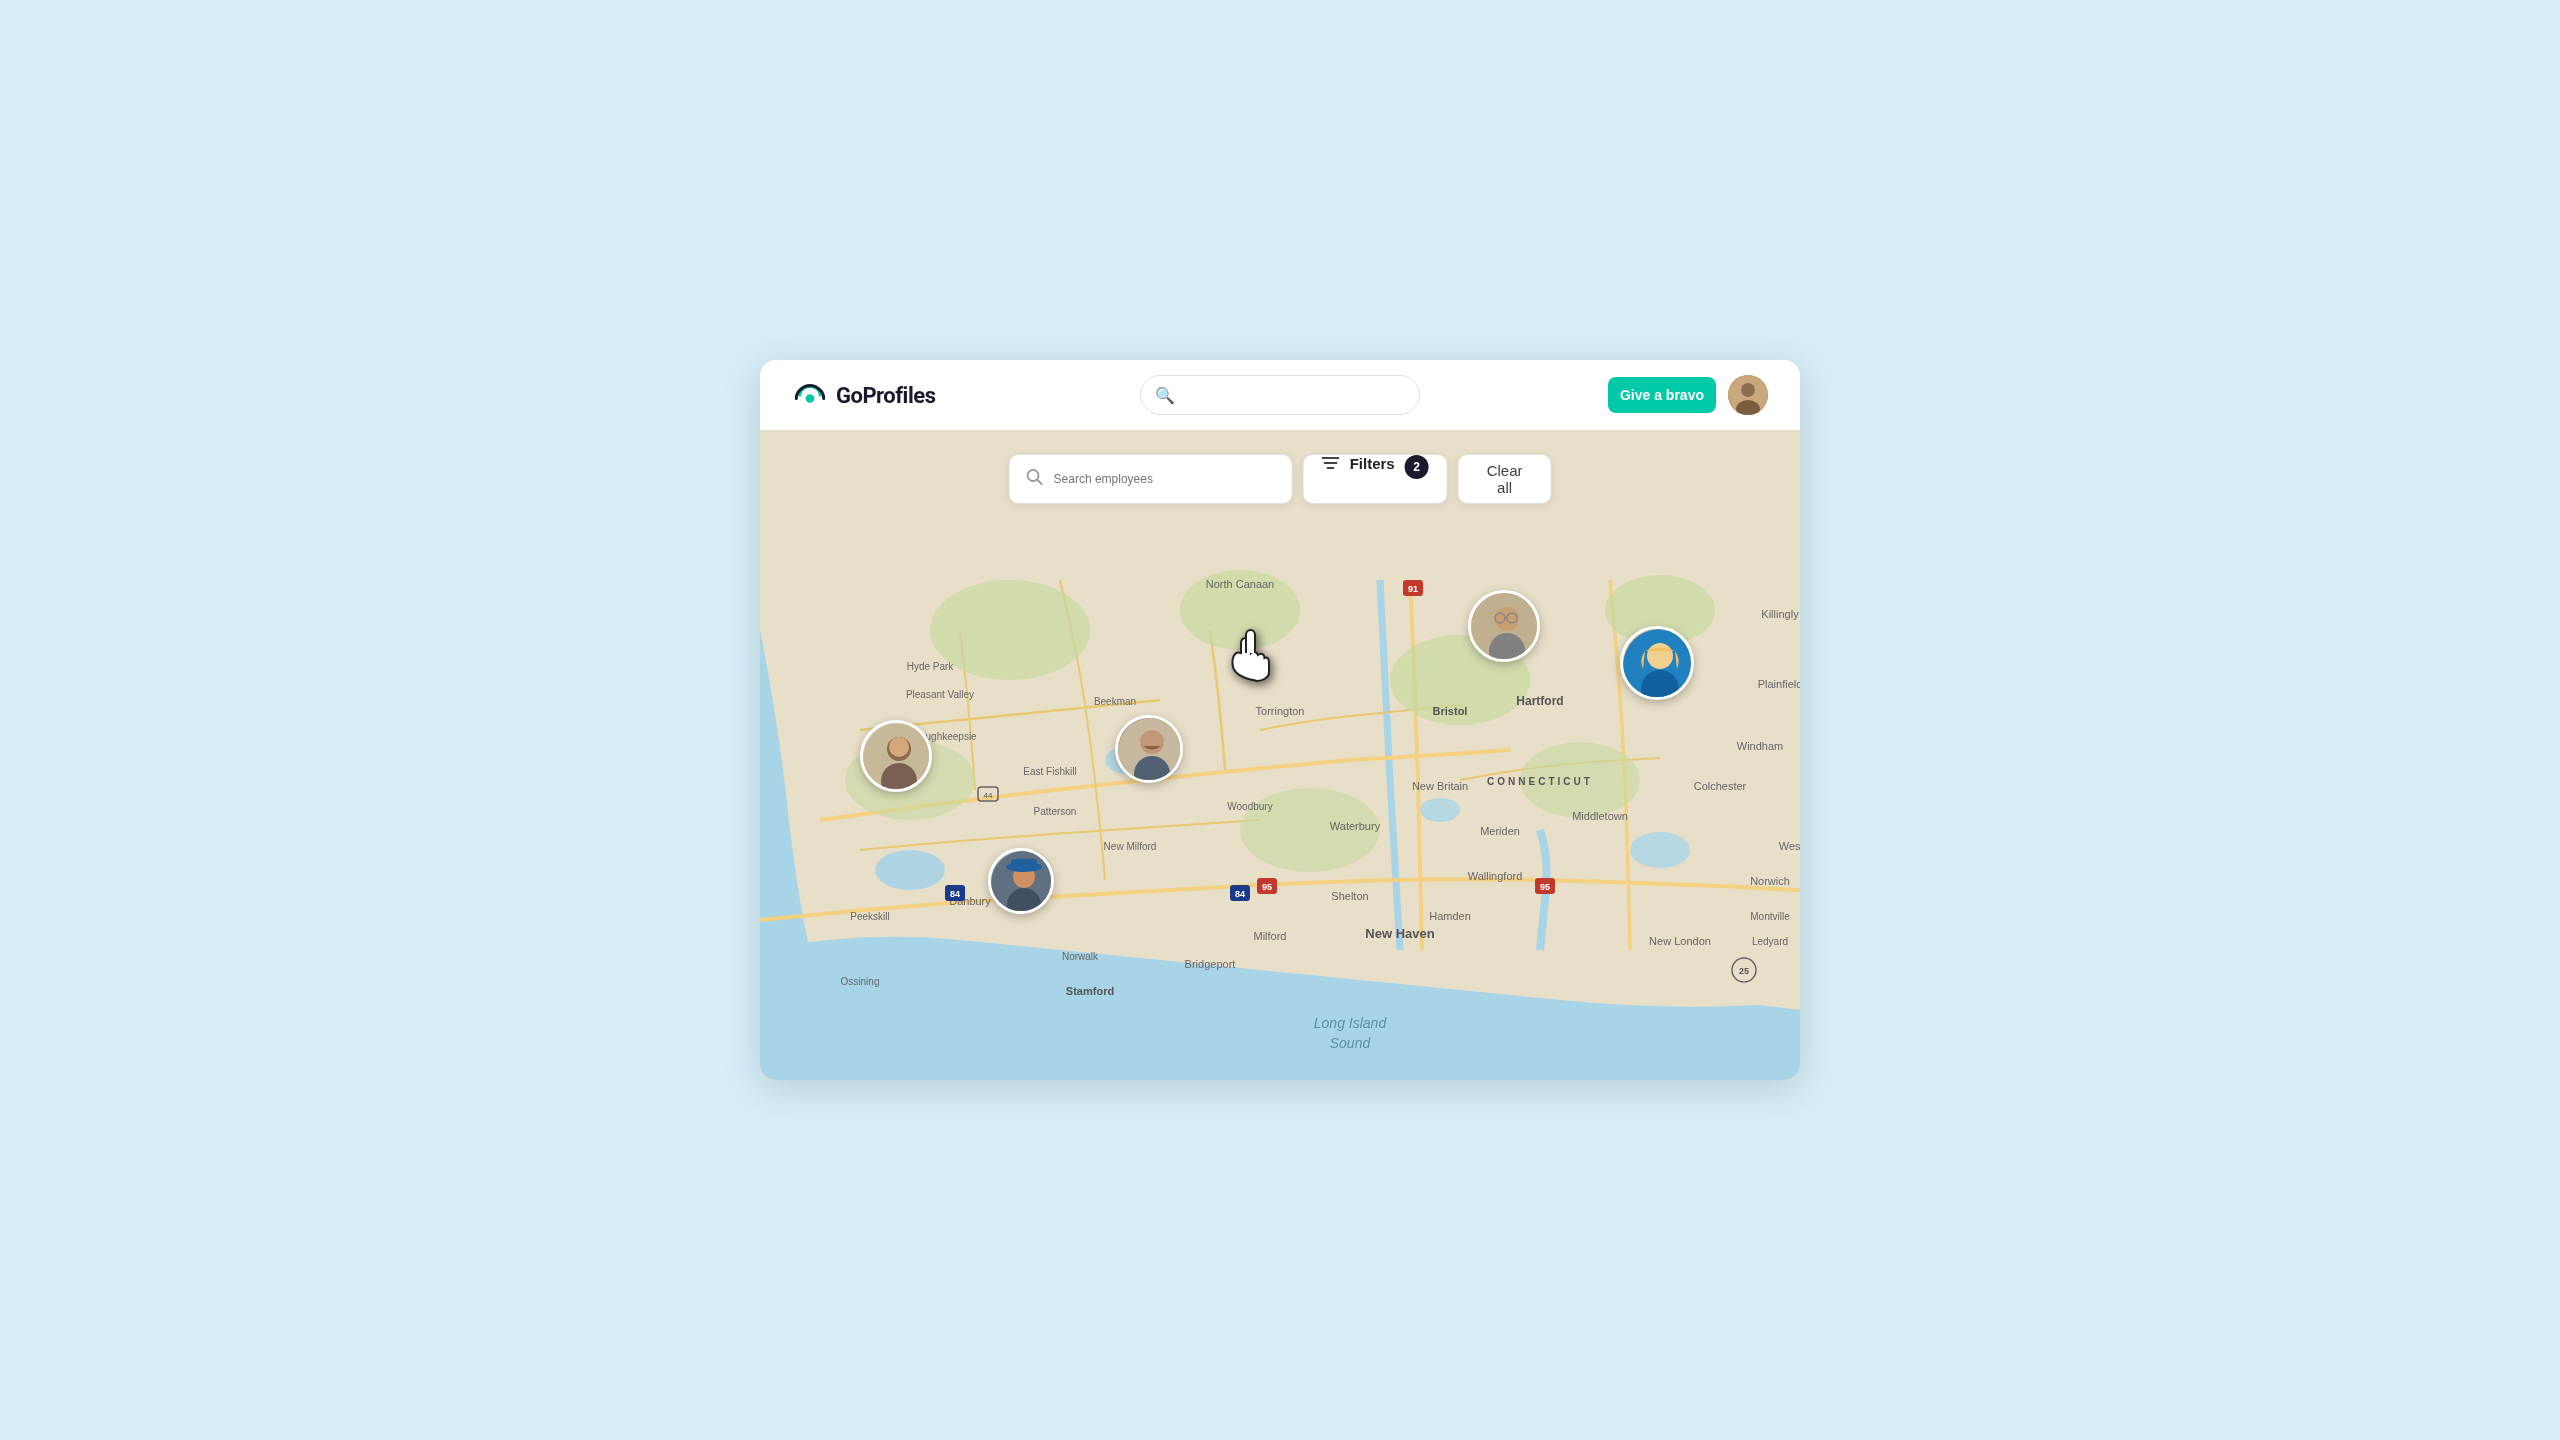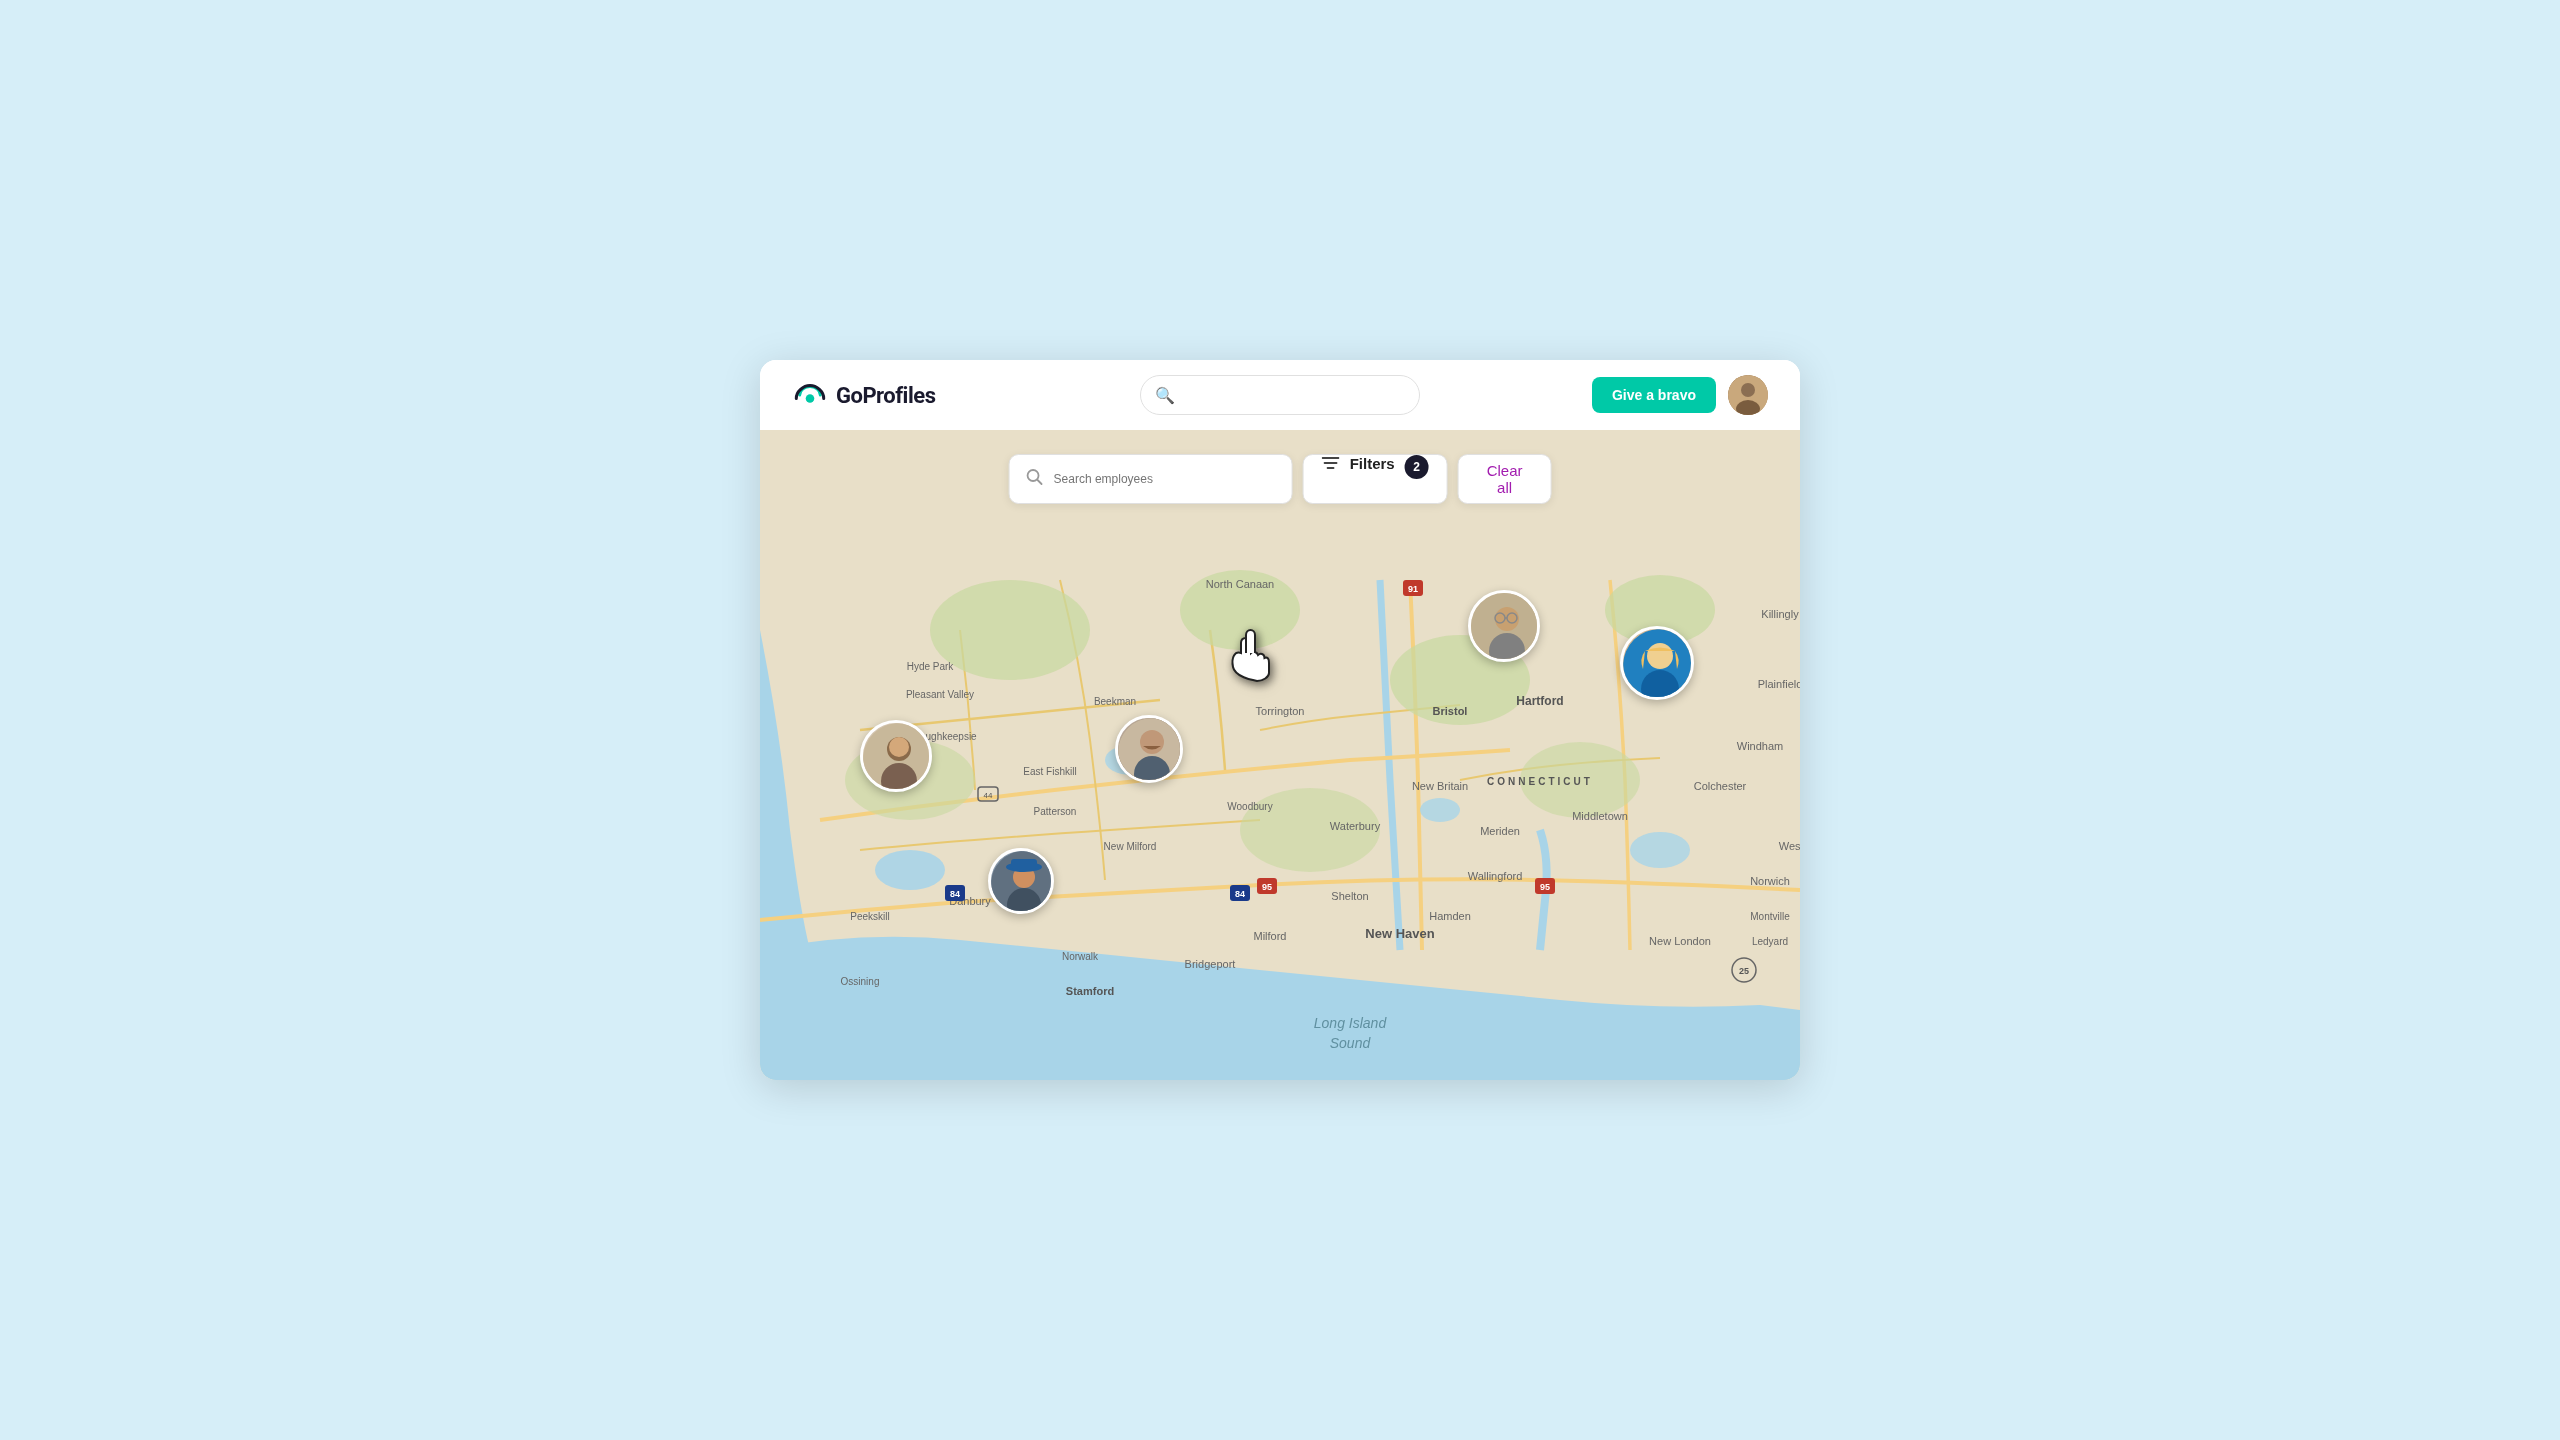--- a/index.html
+++ b/index.html
@@ -89,21 +89,21 @@
       display: flex;
       align-items: center;
       gap: 12px;
     }
 
     .give-bravo-btn {
       background: #00c9a7;
       color: #fff;
       border: none;
       border-radius: 8px;
-      padding: 10px 20px;
+      padding: 10px 12px;
       font-size: 14px;
       font-weight: 600;
       cursor: pointer;
       white-space: nowrap;
     }
 
     .avatar-btn {
       width: 40px;
       height: 40px;
       border-radius: 50%;
@@ -216,21 +216,21 @@
     }
 
     .clear-all-btn {
       background: #fff;
       border: 1.5px solid #e0e0e0;
       border-radius: 10px;
       height: 50px;
       padding: 0 20px;
       font-size: 15px;
       font-weight: 500;
-      color: #a21caf;
+      color: #404040;
       cursor: pointer;
       box-shadow: 0 2px 8px rgba(0,0,0,0.08);
     }
 
     
     .cursor-hand {
       position: absolute;
       top: 195px;
       left: 465px;
       z-index: 30;

